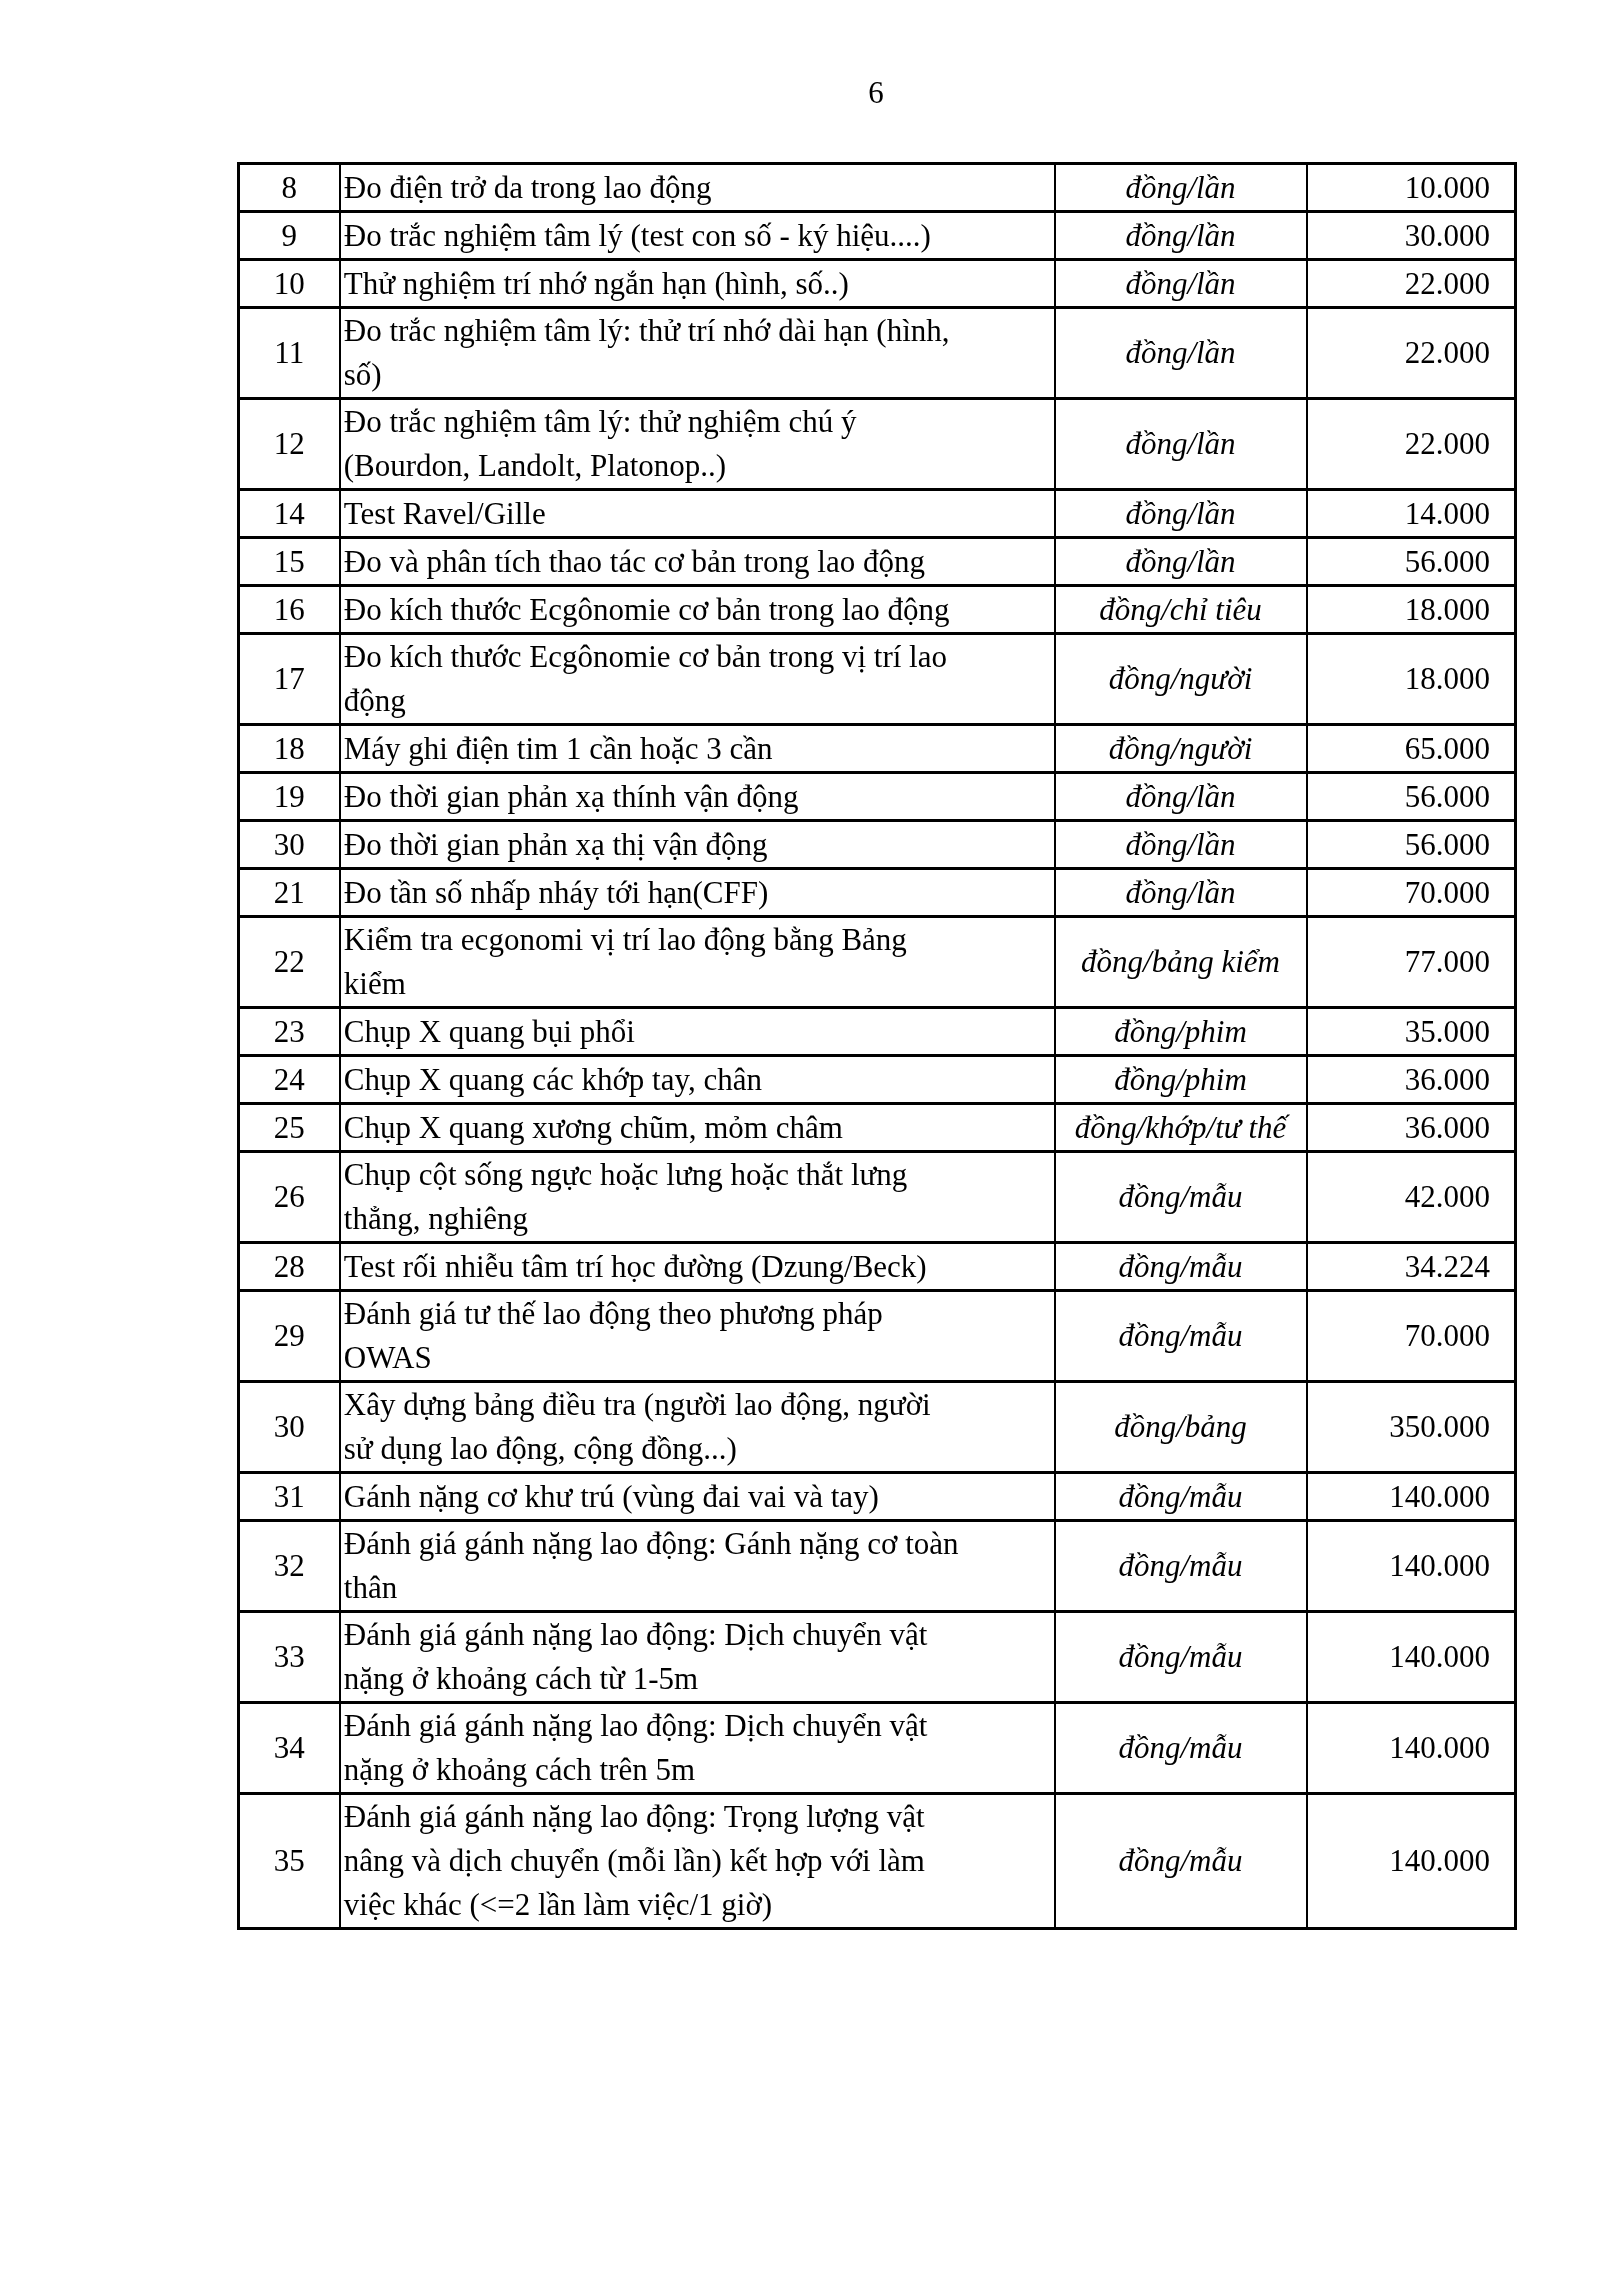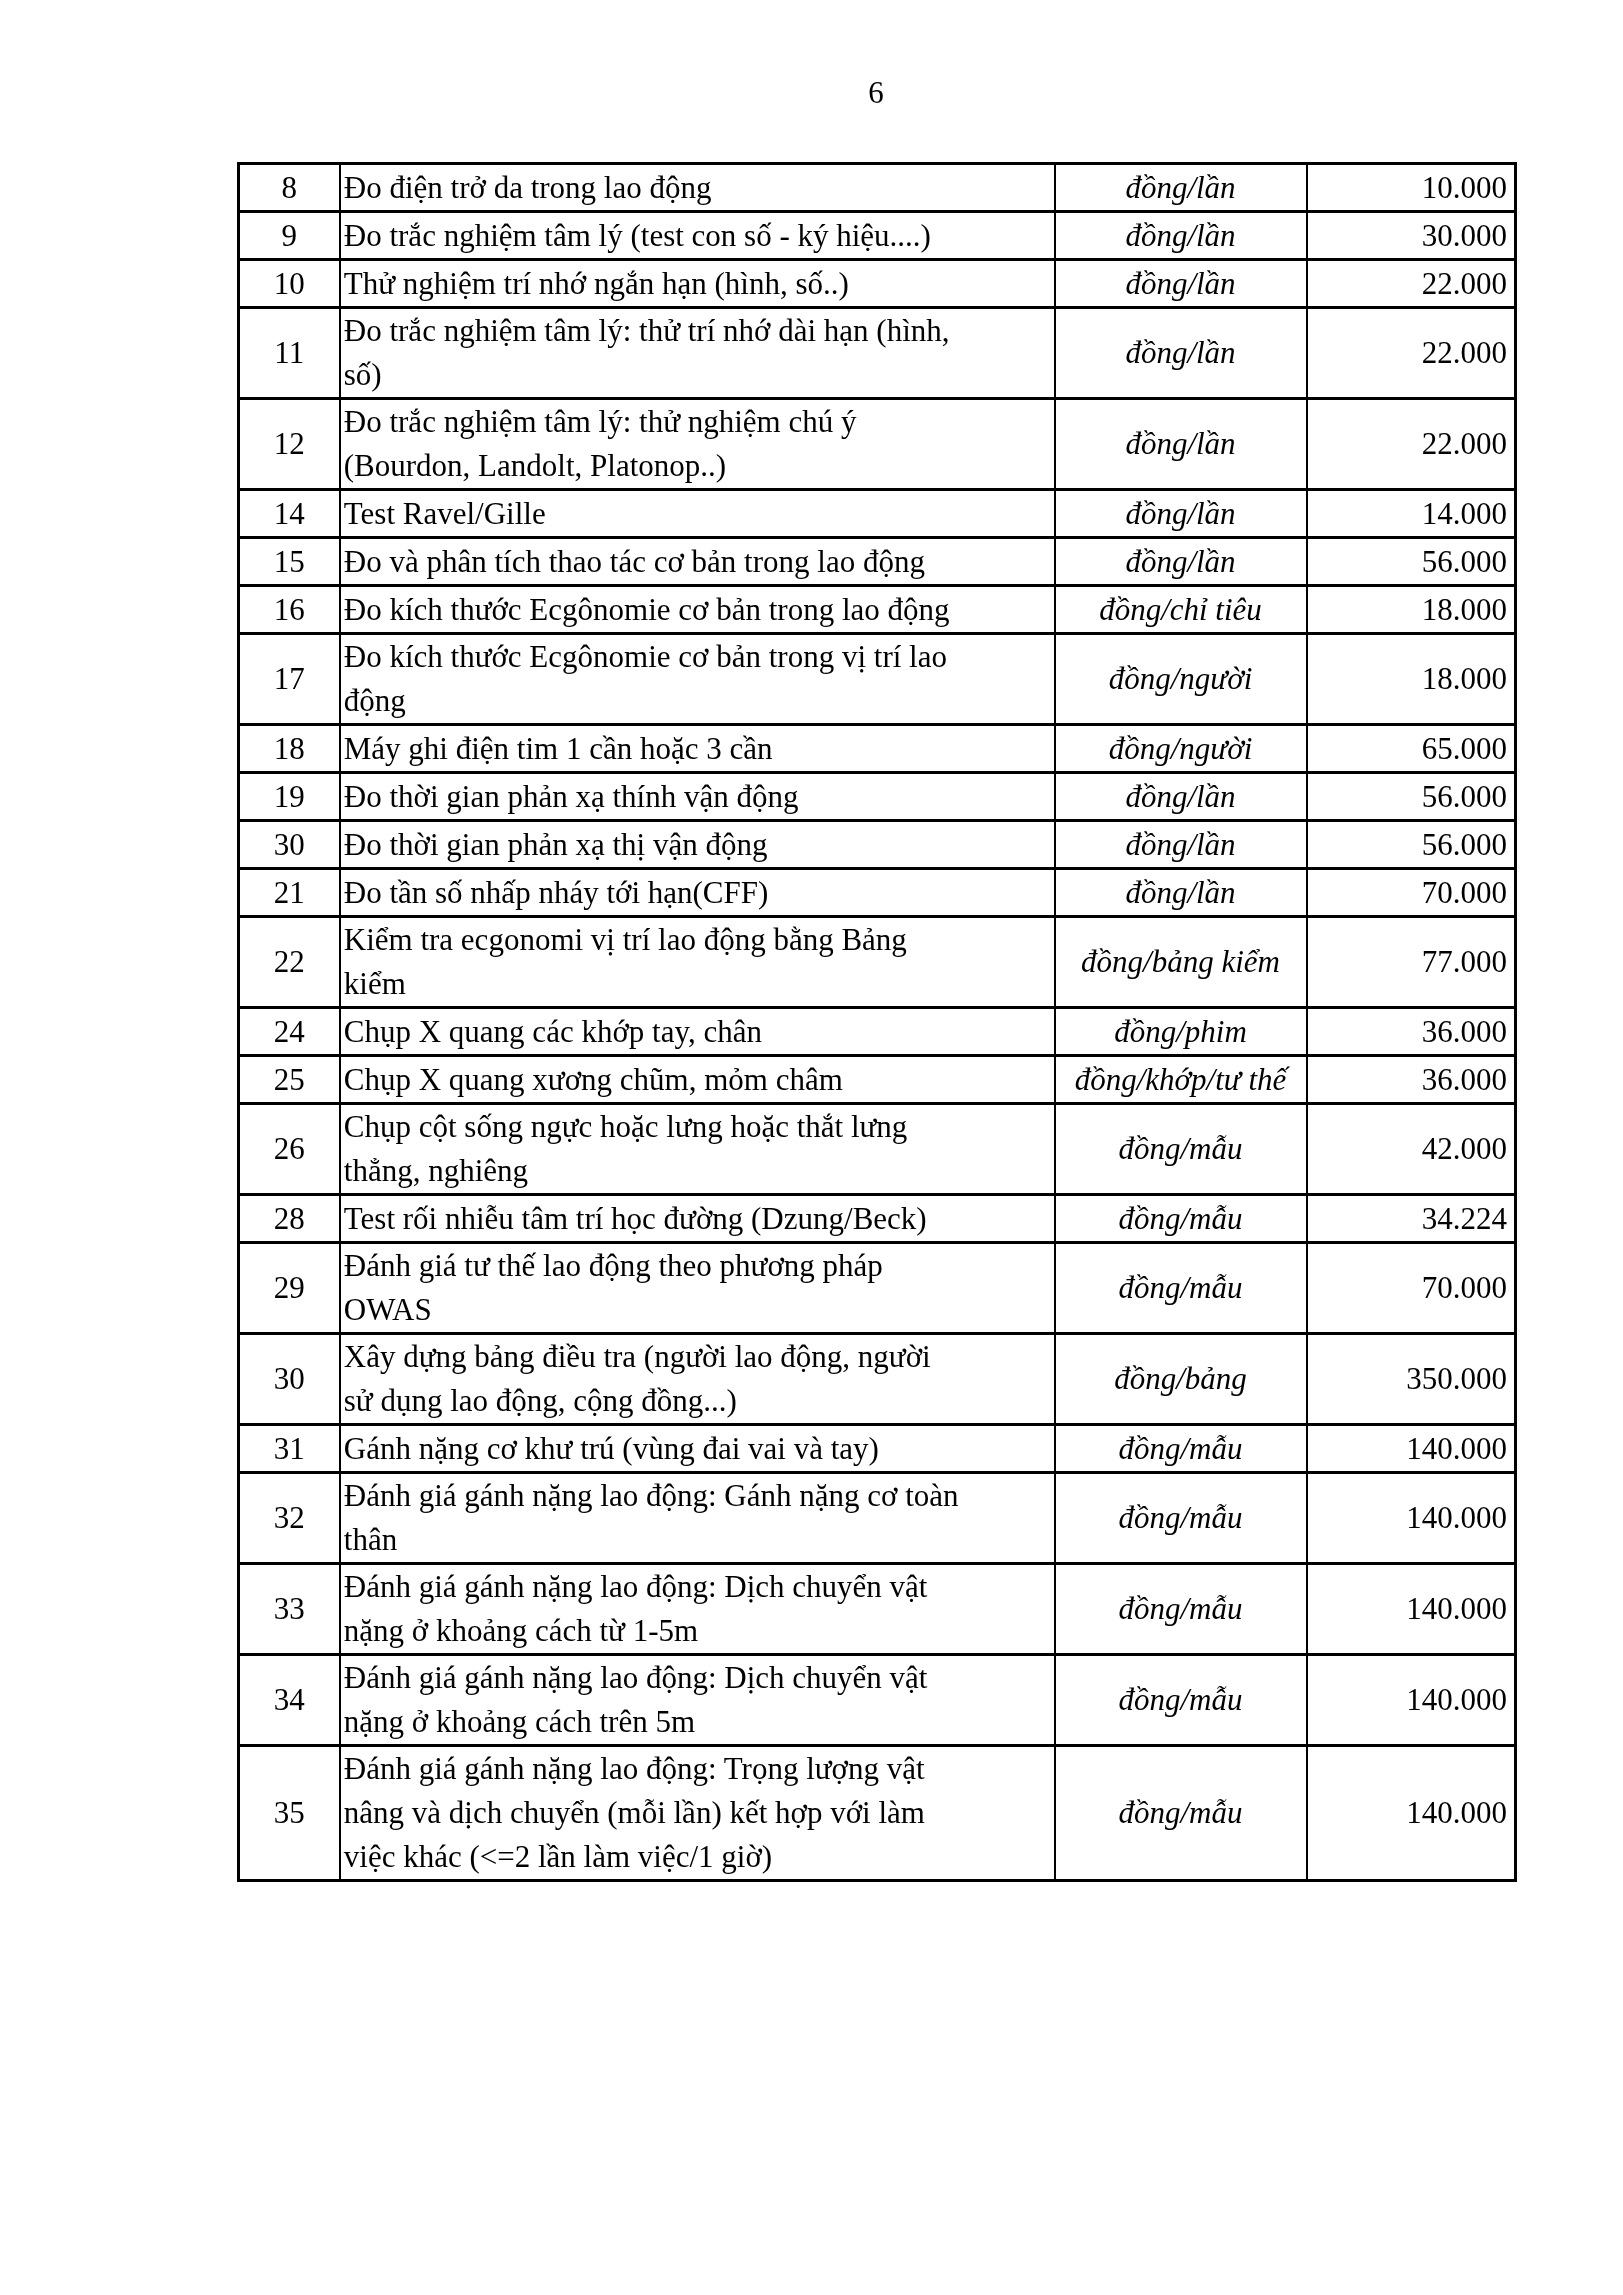--- a/index.html
+++ b/index.html
@@ -41,21 +41,21 @@
     border-bottom-width: 3.3px;
     font-size: 31px;
     line-height: 44px;
     vertical-align: middle;
     padding: 0;
     overflow: hidden;
   }
   .fee-table td.no    { text-align: center; }
   .fee-table td.desc  { text-align: left; padding-left: 3.3px; padding-right: 10px; white-space: pre-line; }
   .fee-table td.unit  { text-align: center; font-style: italic; }
-  .fee-table td.price { text-align: right; padding-right: 7px; }
+  .fee-table td.price { text-align: right; padding-right: 24px; }
 </style>
 </head>
 <body>
 
 <div class="page">
   <div class="page-number">6</div>
 
   <table class="fee-table">
     <colgroup>
       <col class="c-no">
@@ -146,20 +146,26 @@
           <td class="price">70.000</td>
         </tr>
         <tr>
           <td class="no">22</td>
           <td class="desc">Kiểm tra ecgonomi vị trí lao động bằng Bảng
 kiểm</td>
           <td class="unit">đồng/bảng kiểm</td>
           <td class="price">77.000</td>
         </tr>
         <tr>
+          <td class="no">23</td>
+          <td class="desc">Chụp X quang bụi phổi</td>
+          <td class="unit">đồng/phim</td>
+          <td class="price">35.000</td>
+        </tr>
+        <tr>
           <td class="no">24</td>
           <td class="desc">Chụp X quang các khớp tay, chân</td>
           <td class="unit">đồng/phim</td>
           <td class="price">36.000</td>
         </tr>
         <tr>
           <td class="no">25</td>
           <td class="desc">Chụp X quang xương chũm, mỏm châm</td>
           <td class="unit">đồng/khớp/tư thế</td>
           <td class="price">36.000</td>

